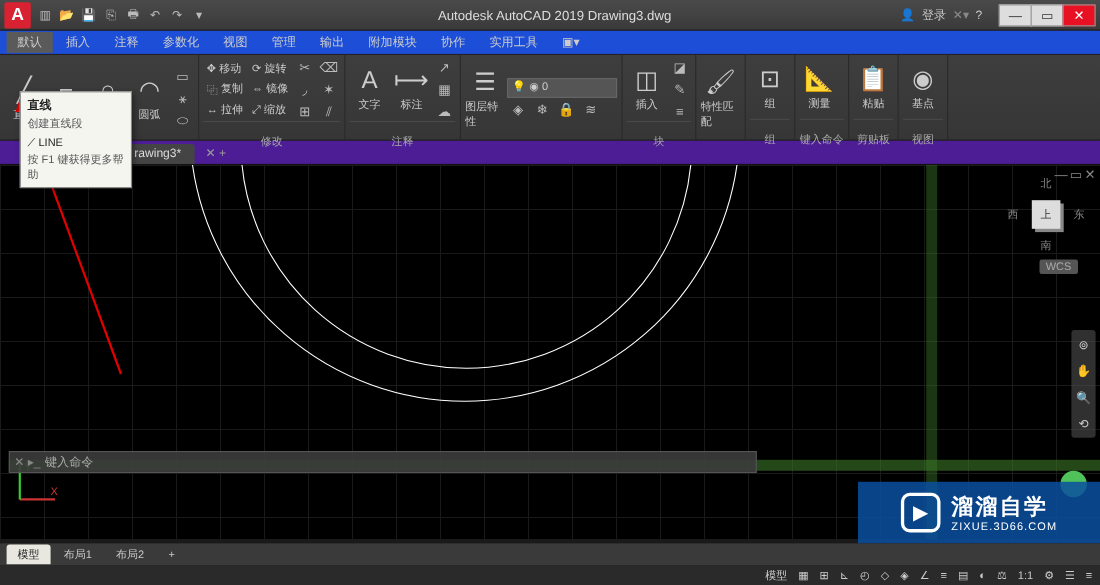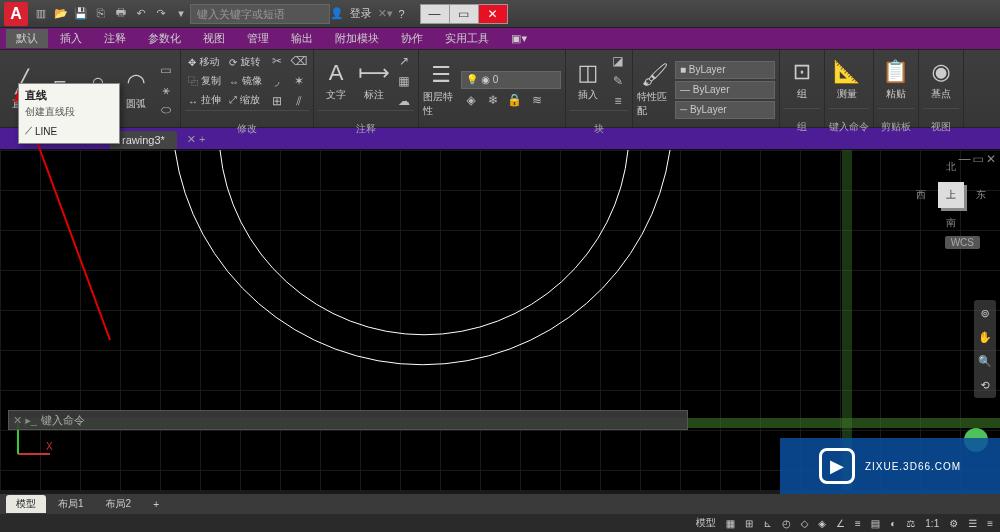--- a/index.html
+++ b/index.html
@@ -11,21 +11,21 @@
     .qat { display: flex; gap: 2px; align-items: center; }
     .qat-btn { width: 18px; height: 18px; display: flex; align-items: center; justify-content: center; color: #bbb; cursor: pointer; }
     .title-center { flex: 1; text-align: center; color: #ddd; font-size: 12px; }
     .search-box { width: 140px; height: 20px; background: #555; border: 1px solid #666; color: #999; padding: 0 6px; font-size: 11px; line-height: 18px; }
     .title-right { display: flex; align-items: center; gap: 6px; }
     .win-controls { display: flex; margin-left: 10px; }
     .win-btn { width: 30px; height: 20px; display: flex; align-items: center; justify-content: center; background: #ddd; color: #333; border: 1px solid #999; margin-left: -1px; font-size: 12px; }
     .win-btn.close { background: #e81123; color: #fff; }
     
     
-    .menubar { height: 22px; background: #701a75; display: flex; align-items: center; padding: 0 6px; gap: 2px; border-bottom: 1px solid #222; }
+    .menubar { height: 22px; background: #1d4ed8; display: flex; align-items: center; padding: 0 6px; gap: 2px; border-bottom: 1px solid #222; }
     .menu-item { padding: 2px 10px; color: #ccc; cursor: pointer; }
     .menu-item.active { background: #5a5a5a; }
     
     
     .ribbon { height: 78px; background: linear-gradient(#3e3e3e, #363636); display: flex; border-bottom: 1px solid #222; }
     .ribbon-panel { border-right: 1px solid #2a2a2a; display: flex; flex-direction: column; padding: 2px 4px 0 4px; }
     .ribbon-panel-content { flex: 1; display: flex; align-items: center; gap: 2px; }
     .ribbon-panel-label { text-align: center; color: #aaa; font-size: 10px; padding: 11px 0; border-top: 1px solid #4a4a4a; }
     .big-btn { display: flex; flex-direction: column; align-items: center; justify-content: center; width: 36px; height: 56px; color: #ccc; cursor: pointer; font-size: 10px; }
     .big-btn .icon { font-size: 22px; margin-bottom: 2px; }
@@ -106,21 +106,21 @@
   <div class="qat">
     <div class="qat-btn">▥</div>
     <div class="qat-btn">📂</div>
     <div class="qat-btn">💾</div>
     <div class="qat-btn">⎘</div>
     <div class="qat-btn">🖶</div>
     <div class="qat-btn">↶</div>
     <div class="qat-btn">↷</div>
     <div class="qat-btn">▾</div>
   </div>
-  <div class="search-box">键入关键字或短语</div>
+  <div class="title-center">Autodesk AutoCAD 2019    Drawing3.dwg</div>
   <div class="title-right">
     <span>👤</span>
     <span>登录</span>
     <span style="color:#888">✕▾</span>
     <span>?</span>
     <div class="win-controls">
       <div class="win-btn">—</div>
       <div class="win-btn">▭</div>
       <div class="win-btn close">✕</div>
     </div>
@@ -240,25 +240,20 @@
       </div>
     </div>
     <div class="ribbon-panel-label">块</div>
   </div>
   <div class="ribbon-panel">
     <div class="ribbon-panel-content">
       <div class="big-btn">
           <span class="icon">🖌</span>
           <span>特性匹配</span>
         </div>
-      <div style="display:flex;flex-direction:column;gap:2px">
-        <div class="layer-select">■ <span>ByLayer</span></div>
-        <div class="layer-select">— <span>ByLayer</span></div>
-        <div class="layer-select">─ <span>ByLayer</span></div>
-      </div>
     </div>
   </div>
   <div class="ribbon-panel">
     <div class="ribbon-panel-content">
       <div class="big-btn">
           <span class="icon">⊡</span>
           <span>组</span>
         </div>
     </div>
     <div class="ribbon-panel-label">组</div>
@@ -294,20 +289,21 @@
 
 <div class="drawing-tabs">
   <div class="drawing-tab">rawing3*</div>
   <div class="tab-add">✕ +</div>
 </div>
 
 <div class="tooltip">
   <div class="tooltip-title">直线</div>
   <div class="tooltip-sub">创建直线段</div>
   <div class="tooltip-cmd">⟋ <span>LINE</span></div>
+  <div class="tooltip-help">按 F1 键获得更多帮助</div>
 </div>
 
 <div class="canvas-area">
   <div class="grid-pattern"></div>
   <svg class="arcs">
     <path d="M 175 0 A 250 250 0 0 0 670 0" stroke="#fff" stroke-width="1" fill="none"></path>
     <path d="M 220 0 A 205 205 0 0 0 628 0" stroke="#fff" stroke-width="1" fill="none"></path>
   </svg>
   <div class="green-band-h"></div>
   <div class="green-band-v"></div>
@@ -349,20 +345,21 @@
 </div>
 
 <svg class="red-arrow" width="150" height="280" style="left:0;top:80px">
   <line x1="18" y1="10" x2="110" y2="260" stroke="#e30000" stroke-width="2"></line>
   <polygon points="18,10 14,22 26,20" fill="#e30000"></polygon>
 </svg>
 
 <div class="watermark">
   <div class="watermark-play">▶</div>
   <div class="watermark-text">
+    <div class="watermark-main">溜溜自学</div>
     <div class="watermark-sub">ZIXUE.3D66.COM</div>
   </div>
 </div>
 
 <div class="bottom-tabs">
   <div class="btab active">模型</div>
   <div class="btab">布局1</div>
   <div class="btab">布局2</div>
   <div class="btab">+</div>
 </div>

